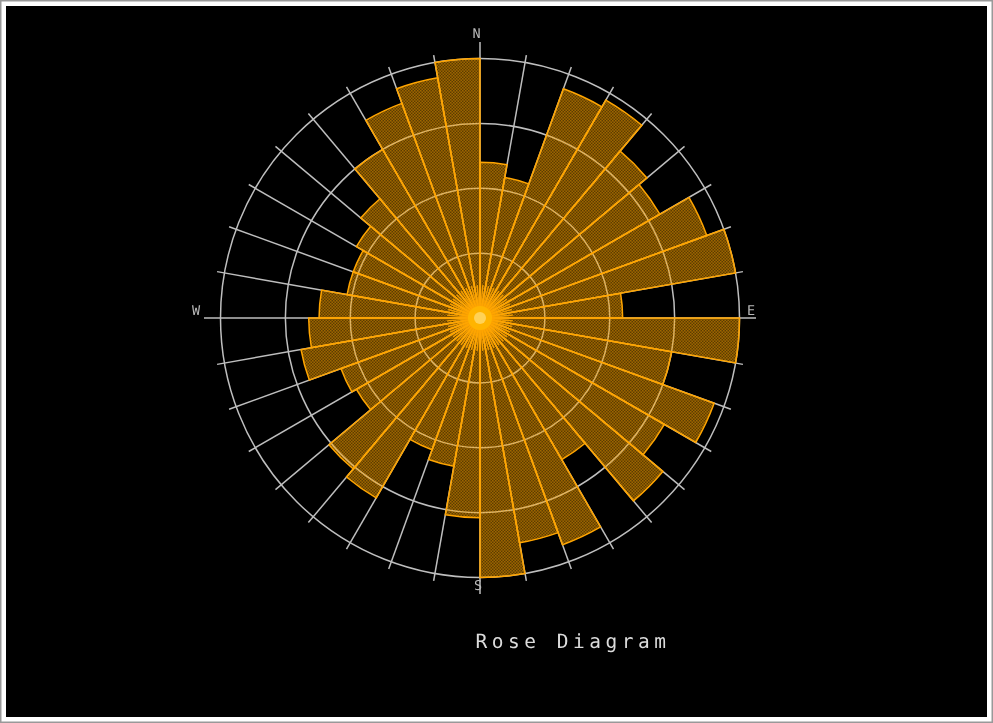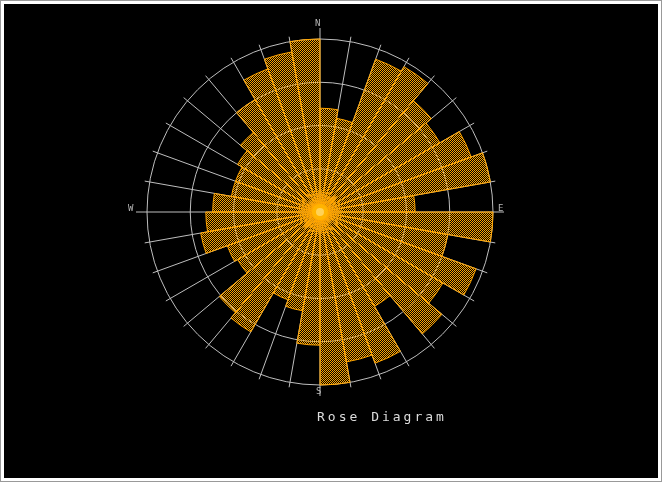--- a/index.html
+++ b/index.html
@@ -10,21 +10,21 @@
   .canvas{
     position:absolute;left:3px;top:3px;right:3px;bottom:3px;
     background:#000;border:1px solid #000;
   }
   svg{position:absolute;left:0;top:0;}
   .compass{
     position:absolute;color:#b8b8b8;font-size:9px;line-height:9px;
     font-family:"DejaVu Sans Mono","Liberation Mono",monospace;
   }
   .chart-title{
-    position:absolute;left:312px;top:404px;color:#dcdcdc;
+    position:absolute;left:312px;top:416px;color:#dcdcdc;
     font-size:13px;letter-spacing:3px;
     font-family:"DejaVu Sans Mono","Liberation Mono",monospace;
     white-space:nowrap;
   }
 </style>
 </head>
 <body>
 
 <div class="screen">
   <div class="canvas">

